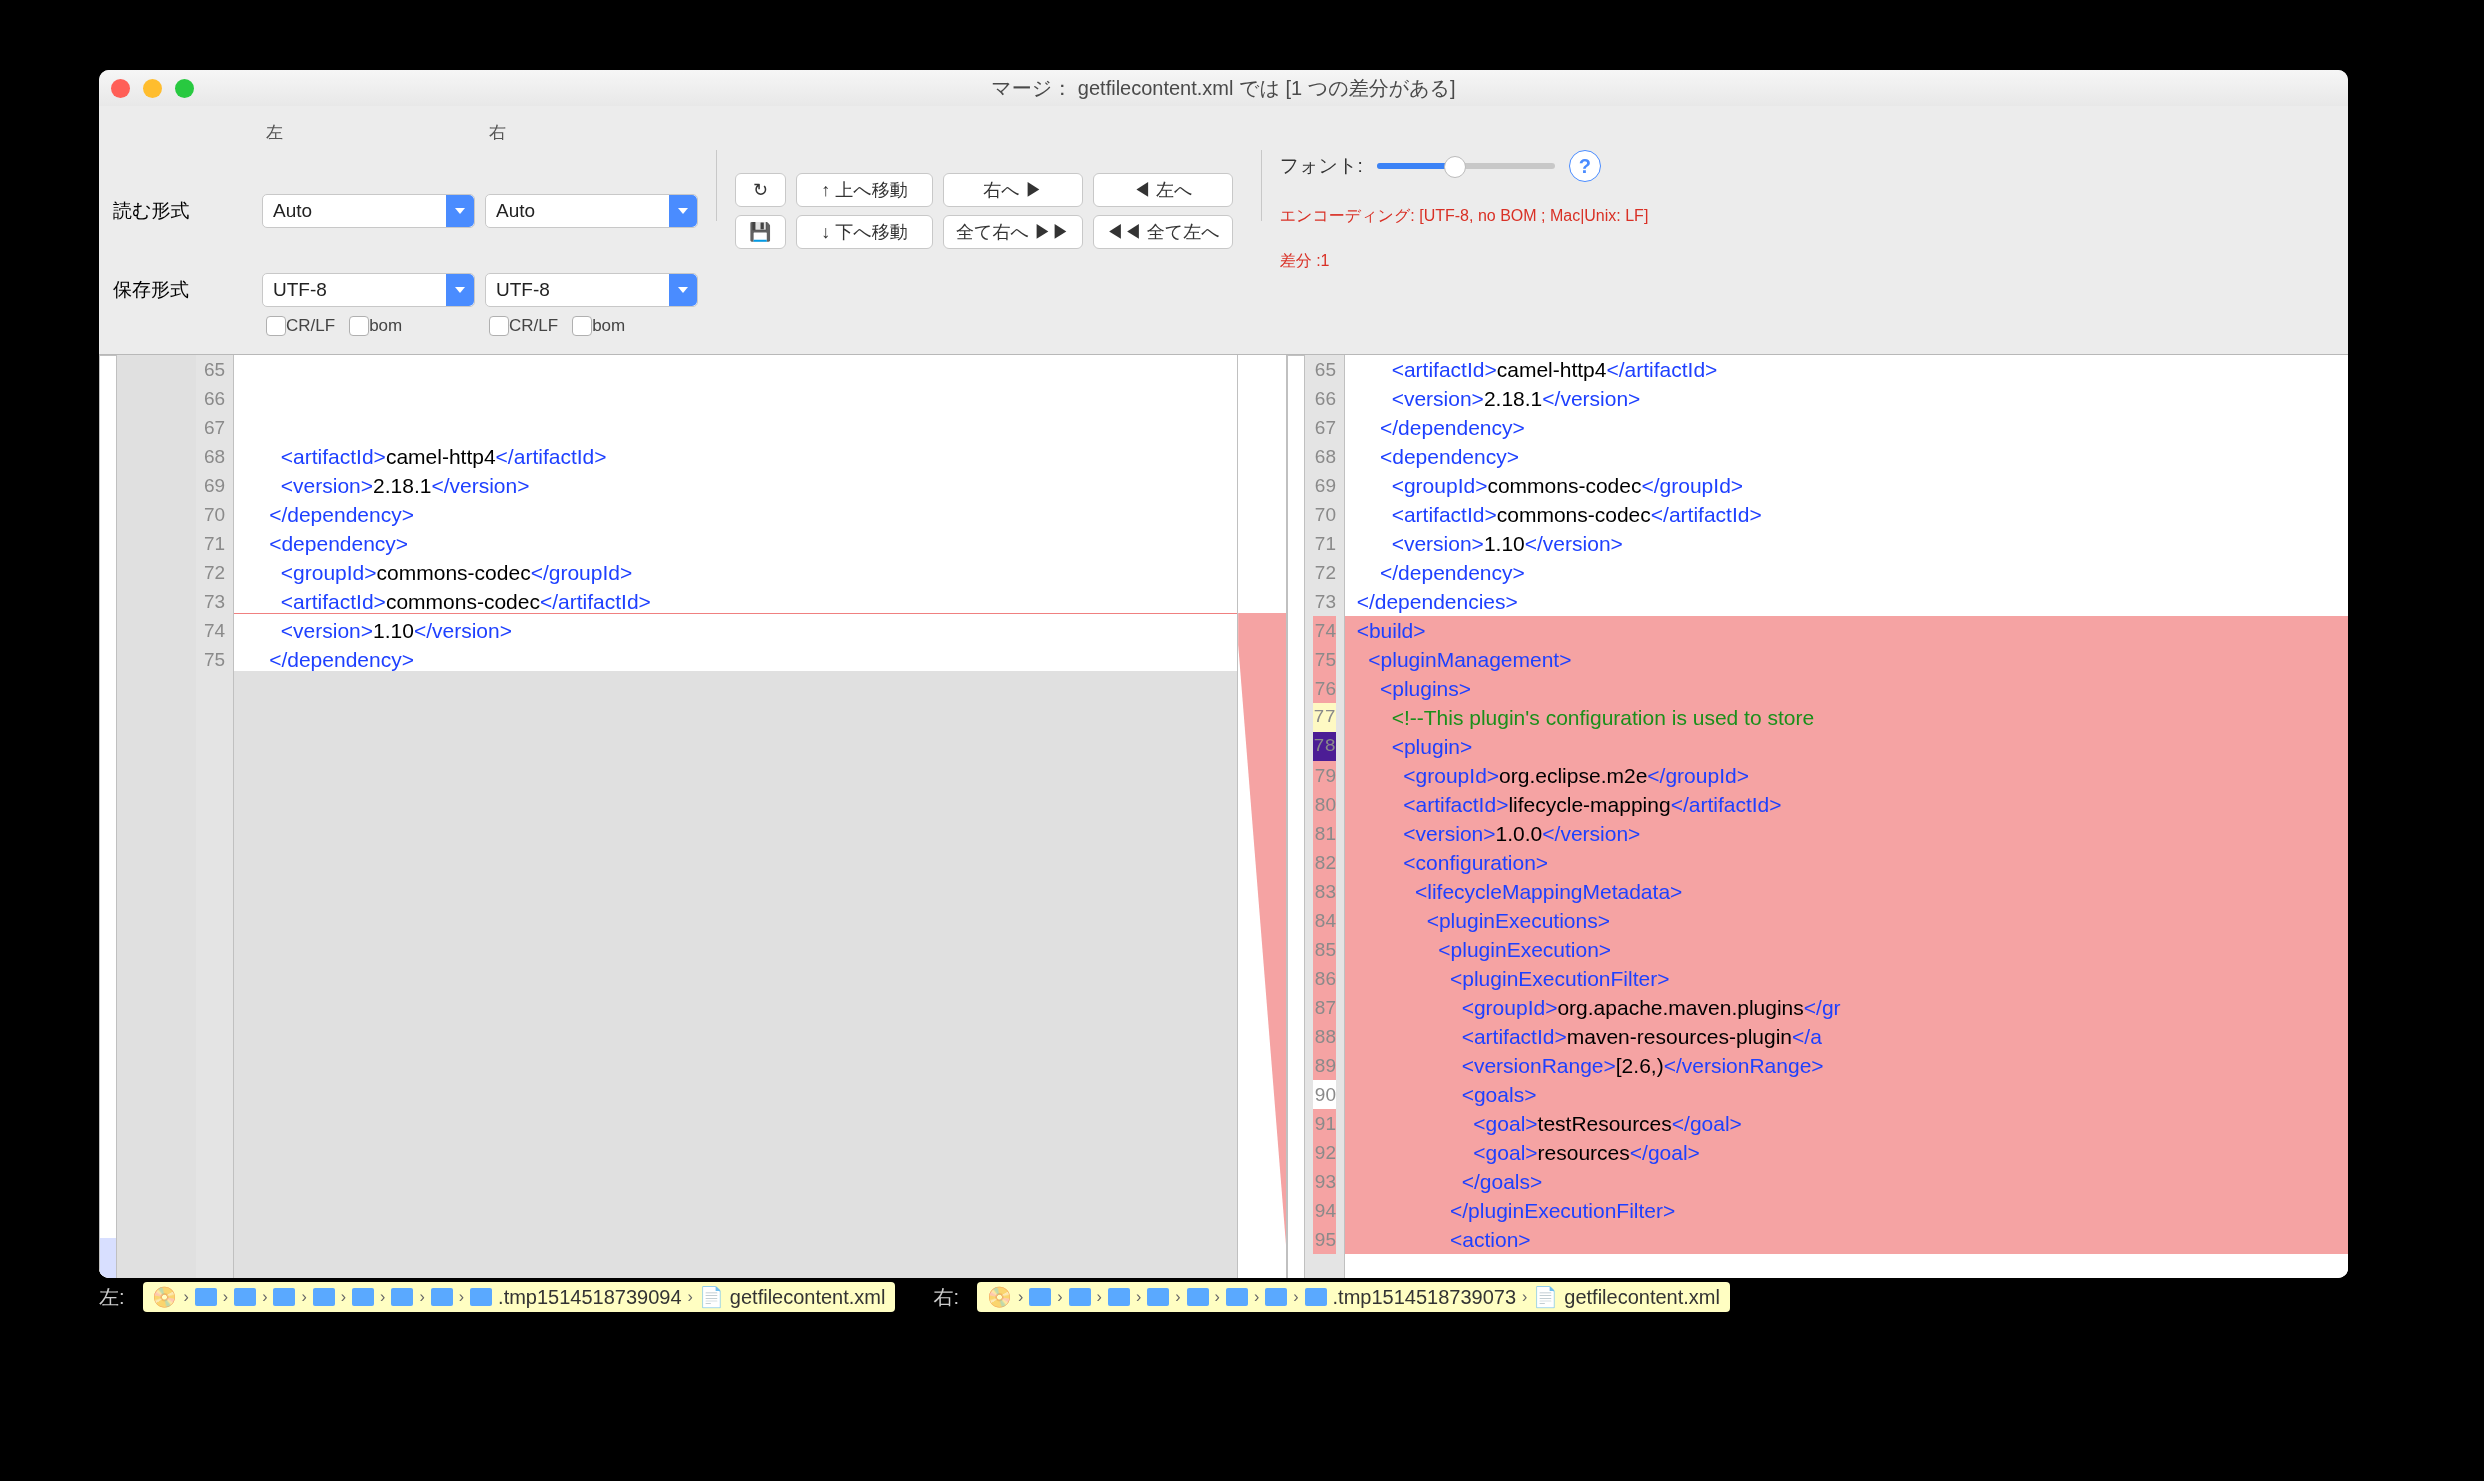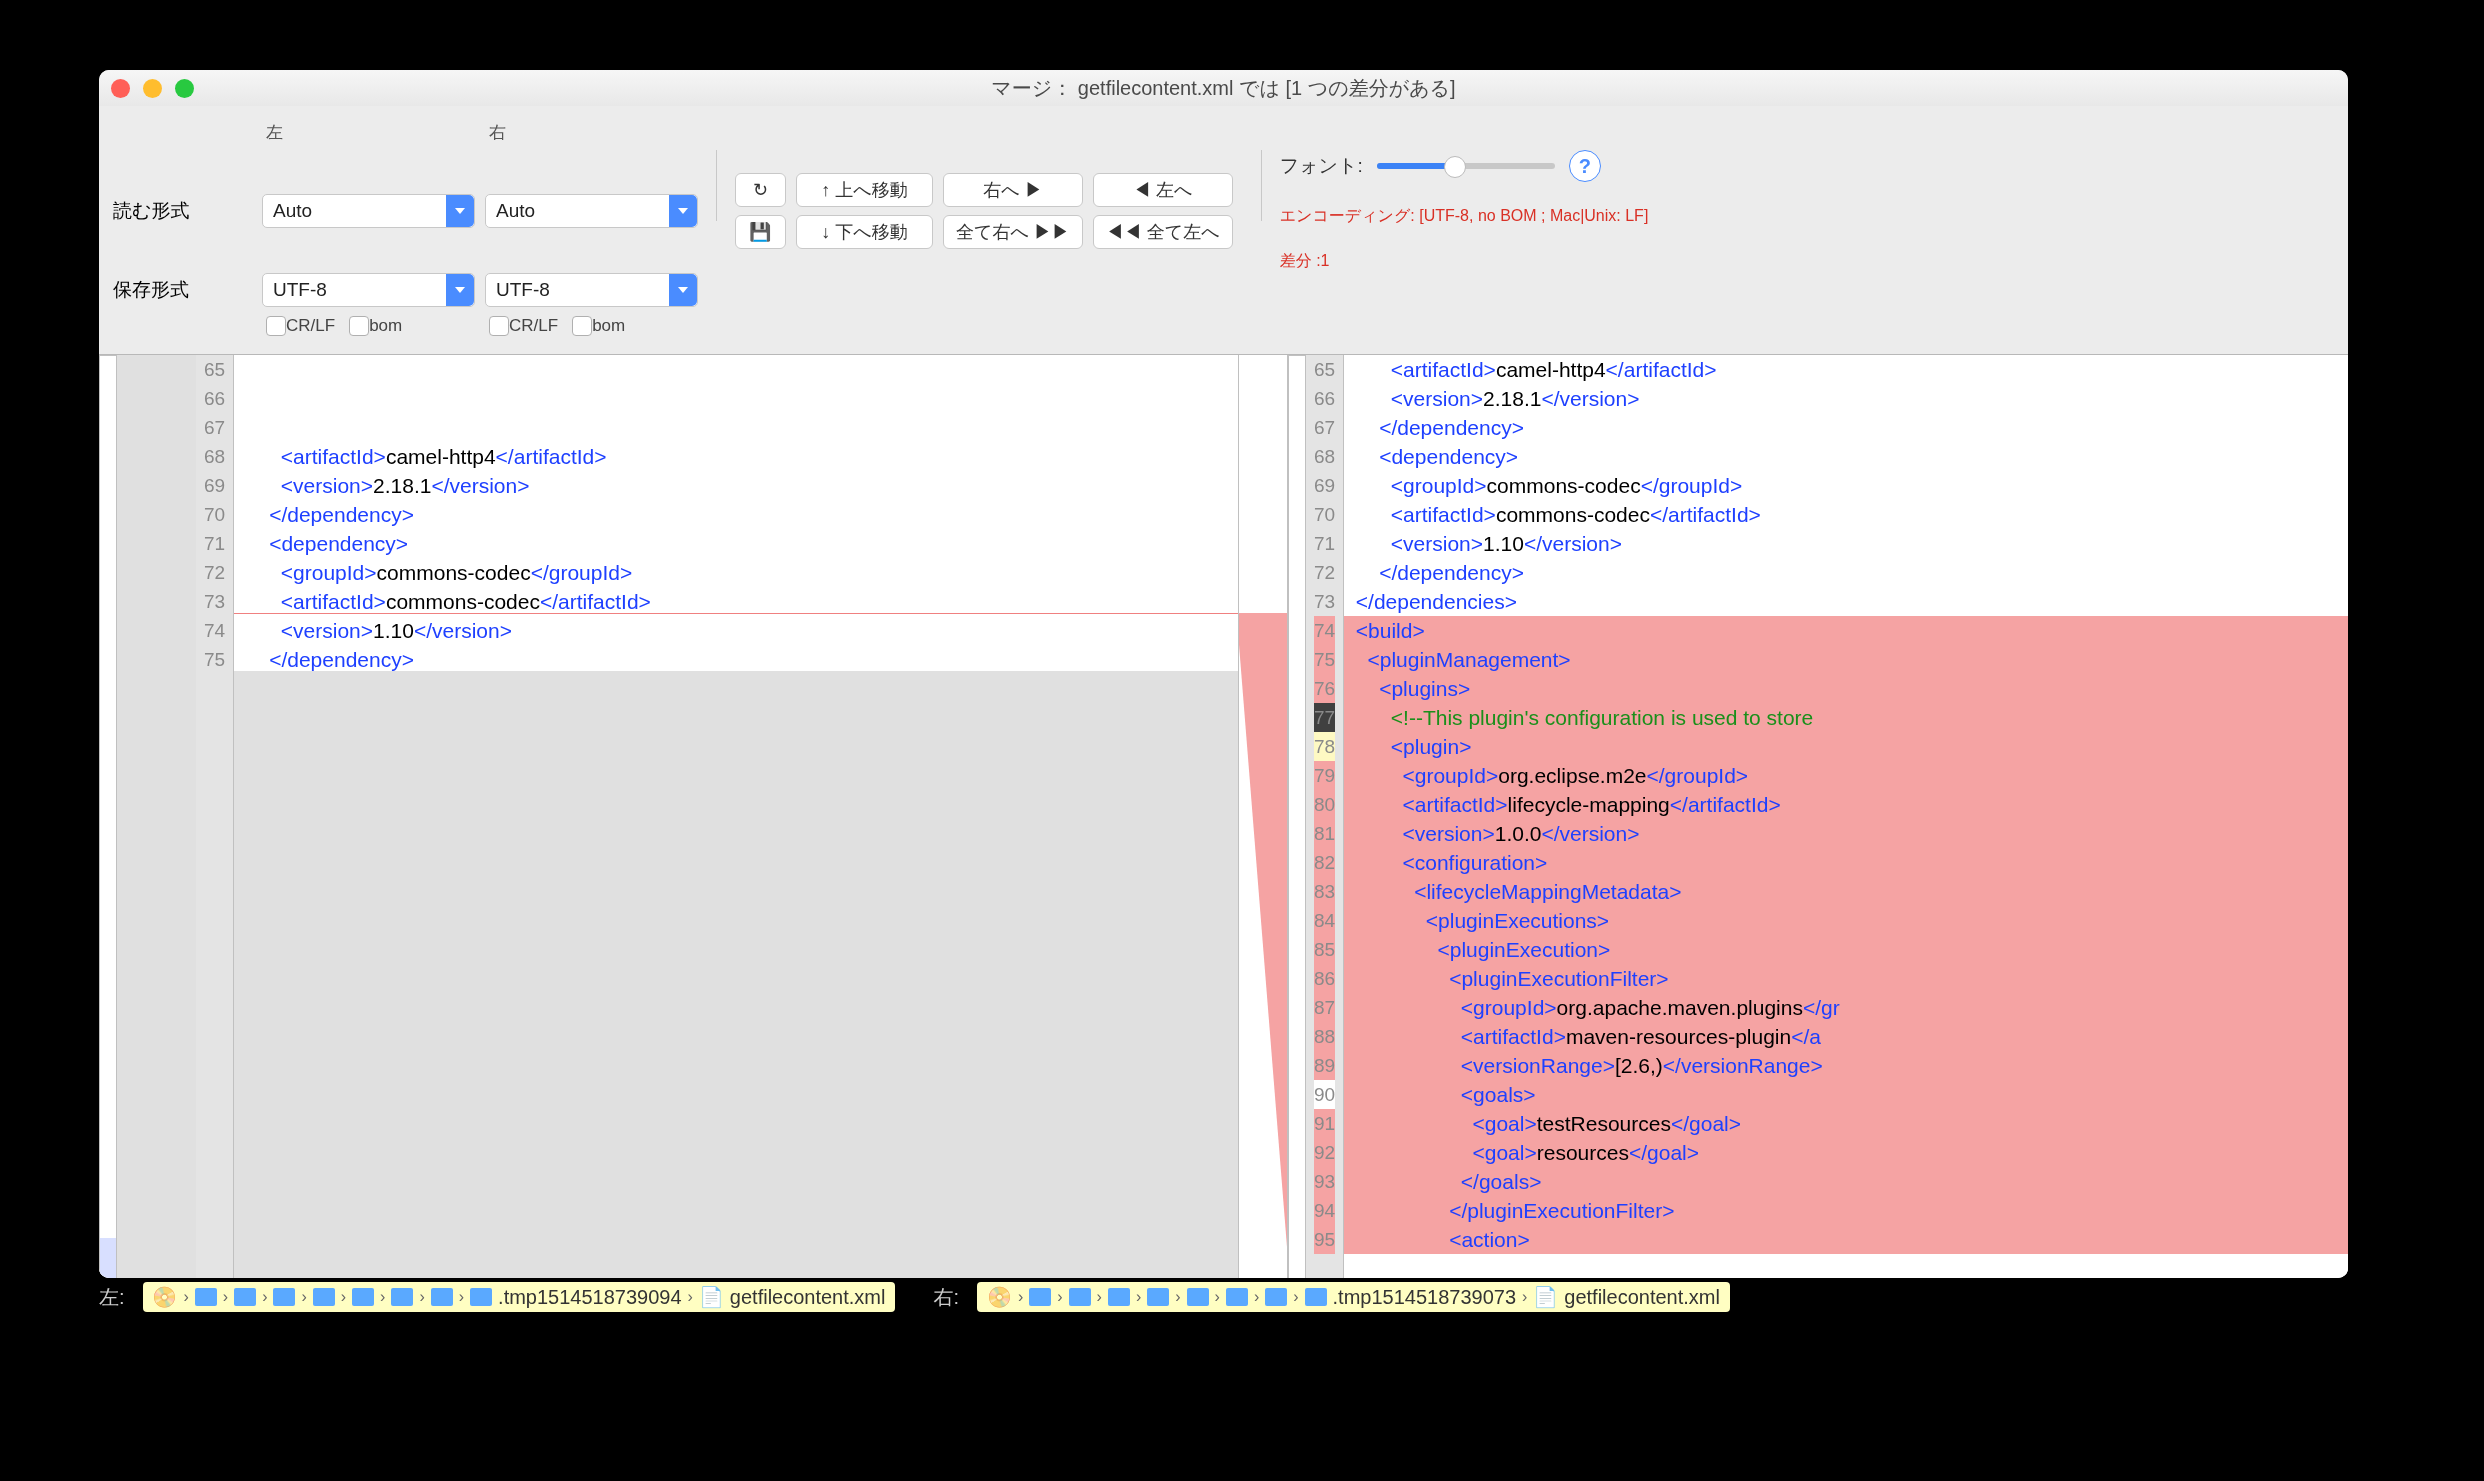--- a/index.html
+++ b/index.html
@@ -171,22 +171,22 @@
         <div style="height: 29px;">67</div>
         <div style="height: 29px;">68</div>
         <div style="height: 29px;">69</div>
         <div style="height: 29px;">70</div>
         <div style="height: 29px;">71</div>
         <div style="height: 29px;">72</div>
         <div style="height: 29px;">73</div>
         <div style="height: 29px; background: rgb(245, 163, 163);">74</div>
         <div style="height: 29px; background: rgb(245, 163, 163);">75</div>
         <div style="height: 29px; background: rgb(245, 163, 163);">76</div>
-        <div style="height: 29px; background: #404040;">77</div>
-        <div style="height: 29px; background: #fef9c3;">78</div>
+        <div style="height: 29px; background: #fef9c3; font-family: Liberation Mono, monospace;">77</div>
+        <div style="height: 29px; background: #4c1d95; font-family: Liberation Mono, monospace;">78</div>
         <div style="height: 29px; background: rgb(245, 163, 163);">79</div>
         <div style="height: 29px; background: rgb(245, 163, 163);">80</div>
         <div style="height: 29px; background: rgb(245, 163, 163);">81</div>
         <div style="height: 29px; background: rgb(245, 163, 163);">82</div>
         <div style="height: 29px; background: rgb(245, 163, 163);">83</div>
         <div style="height: 29px; background: rgb(245, 163, 163);">84</div>
         <div style="height: 29px; background: rgb(245, 163, 163);">85</div>
         <div style="height: 29px; background: rgb(245, 163, 163);">86</div>
         <div style="height: 29px; background: rgb(245, 163, 163);">87</div>
         <div style="height: 29px; background: rgb(245, 163, 163);">88</div>

